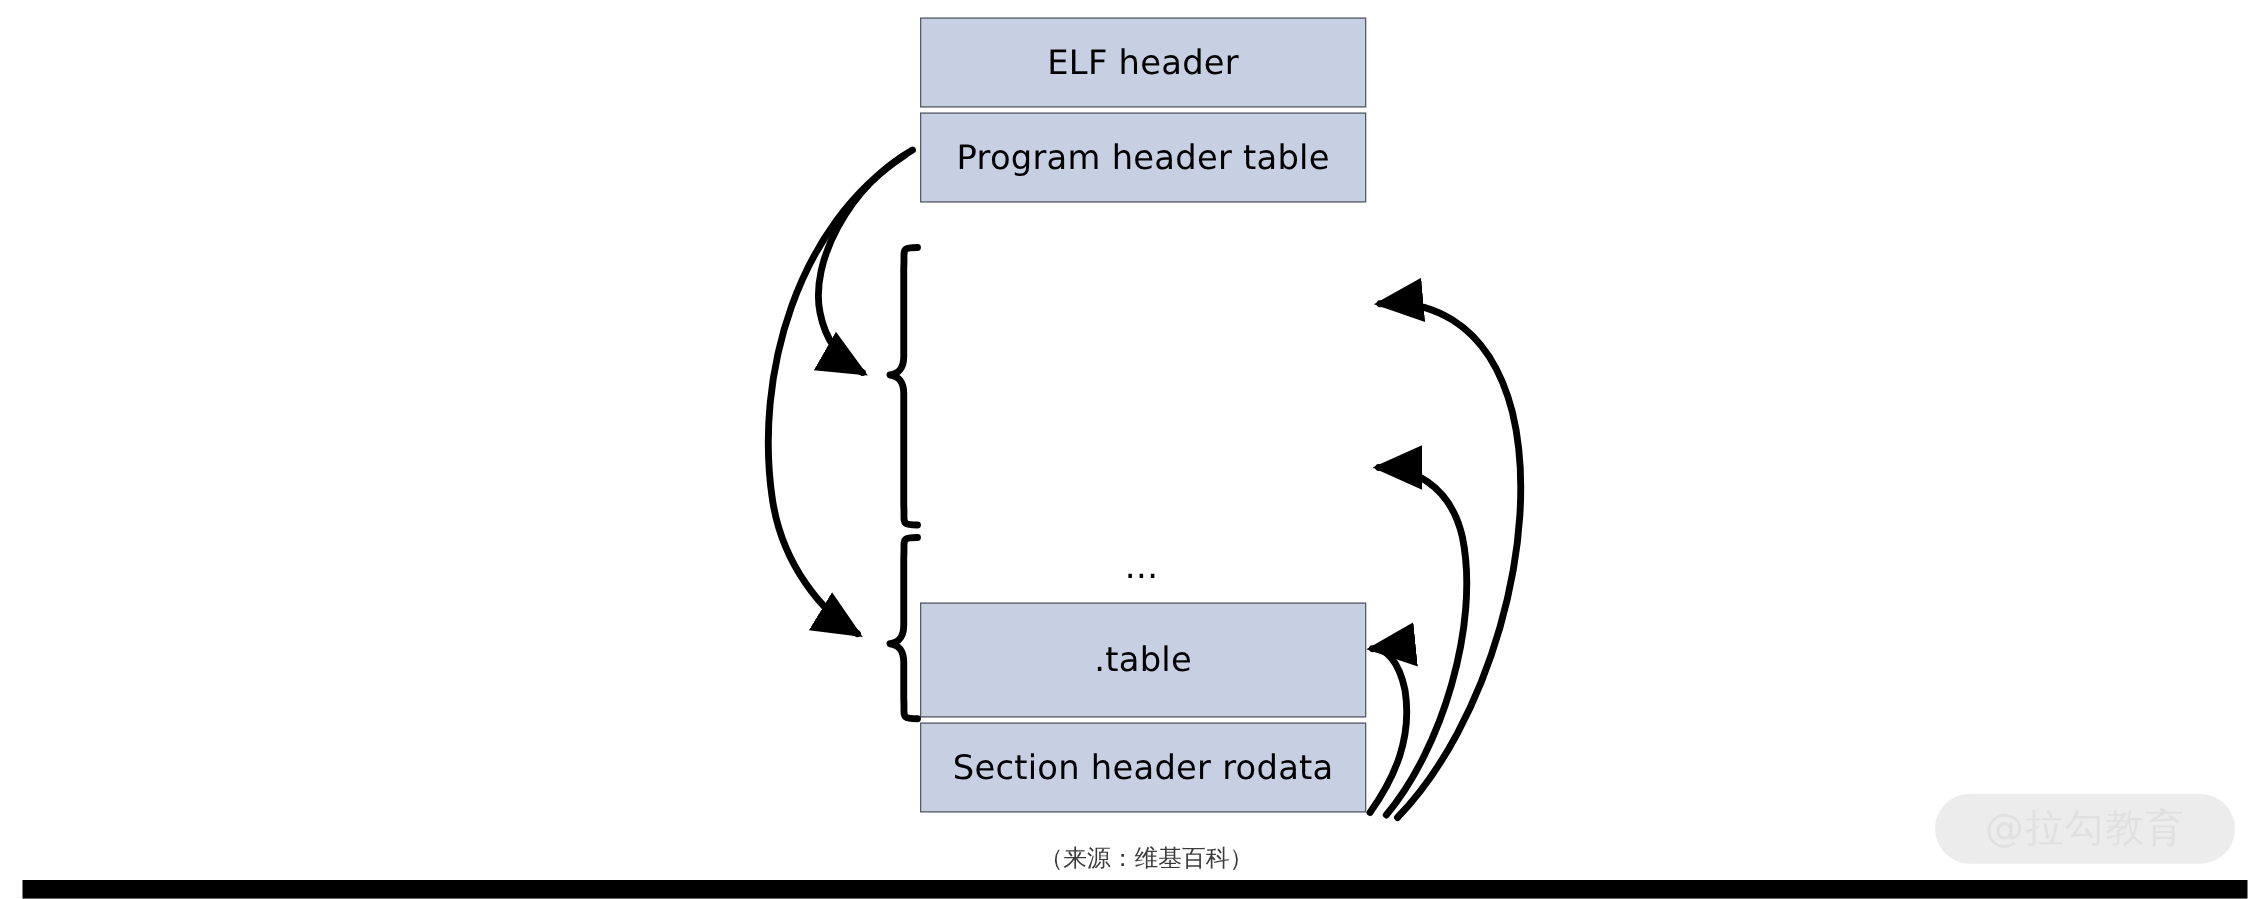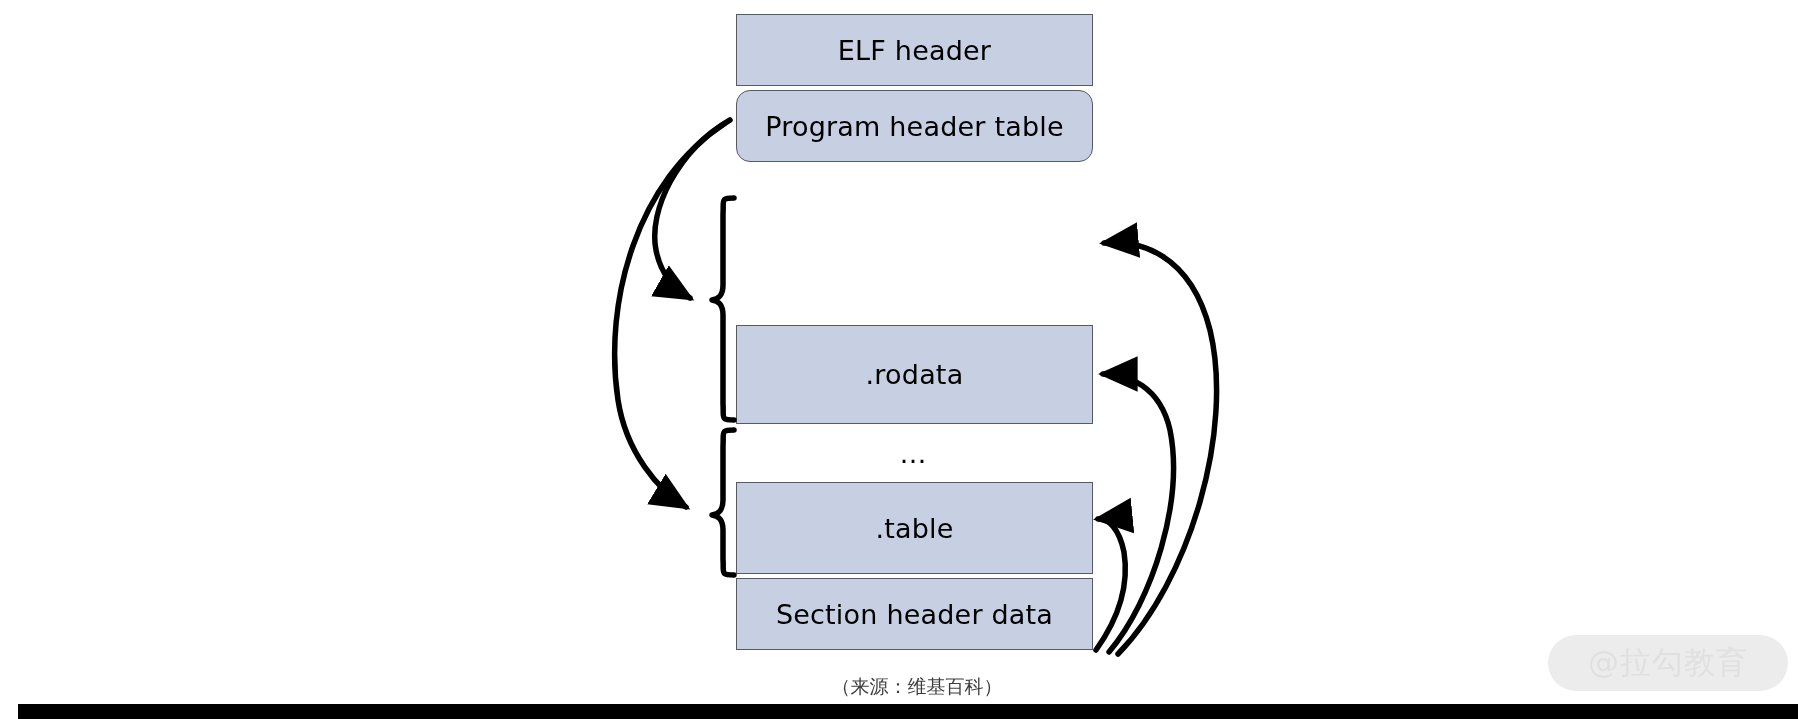--- a/index.html
+++ b/index.html
@@ -100,25 +100,24 @@
   }
 </style>
 </head>
 <body>
 
 <div id="stage">
 
   <div class="diagram">
 
     <div class="seg" id="seg-0" style="left: 718px; top: 14px; width: 357px; height: 72px; background: rgb(198, 208, 226); border-color: rgb(85, 90, 99);">ELF header</div>
-    <div class="seg" id="seg-1" style="left: 718px; top: 90px; width: 357px; height: 72px; background: rgb(198, 208, 226); border-color: rgb(85, 90, 99); border-radius: 14px;">Program header table</div>
-    <div class="seg" id="seg-3" style="left: 718px; top: 325px; width: 357px; height: 99px; background: rgb(198, 208, 226); border-color: rgb(85, 90, 99);">.rodata</div>
+    <div class="seg" id="seg-1" style="left: 718px; top: 90px; width: 357px; height: 72px; background: rgb(198, 208, 226); border-color: rgb(85, 90, 99);">Program header table</div>
     <div class="seg ellipsis" id="seg-4" style="left: 718px; top: 427px; width: 357px; height: 52px; background: transparent; border: none;">…</div>
     <div class="seg" id="seg-5" style="left: 718px; top: 482px; width: 357px; height: 92px; background: rgb(198, 208, 226); border-color: rgb(85, 90, 99);">.table</div>
-    <div class="seg" id="seg-6" style="left: 718px; top: 578px; width: 357px; height: 72px; background: rgb(198, 208, 226); border-color: rgb(85, 90, 99);">Section header data</div>
+    <div class="seg" id="seg-6" style="left: 718px; top: 578px; width: 357px; height: 72px; background: rgb(198, 208, 226); border-color: rgb(85, 90, 99);">Section header rodata</div>
 
     <svg class="overlay" viewBox="0 0 1798 660">
       <defs>
         <marker id="arrowhead" viewBox="0 0 12 12" refX="10.5" refY="6" markerWidth="7.2" markerHeight="7.2" orient="auto-start-reverse">
           <path d="M 0 0.6 L 12 6 L 0 11.4 z" fill="#000000"></path>
         </marker>
       </defs>
 
       <path d="M 716,198
                C 702,198 706,200 705,214

